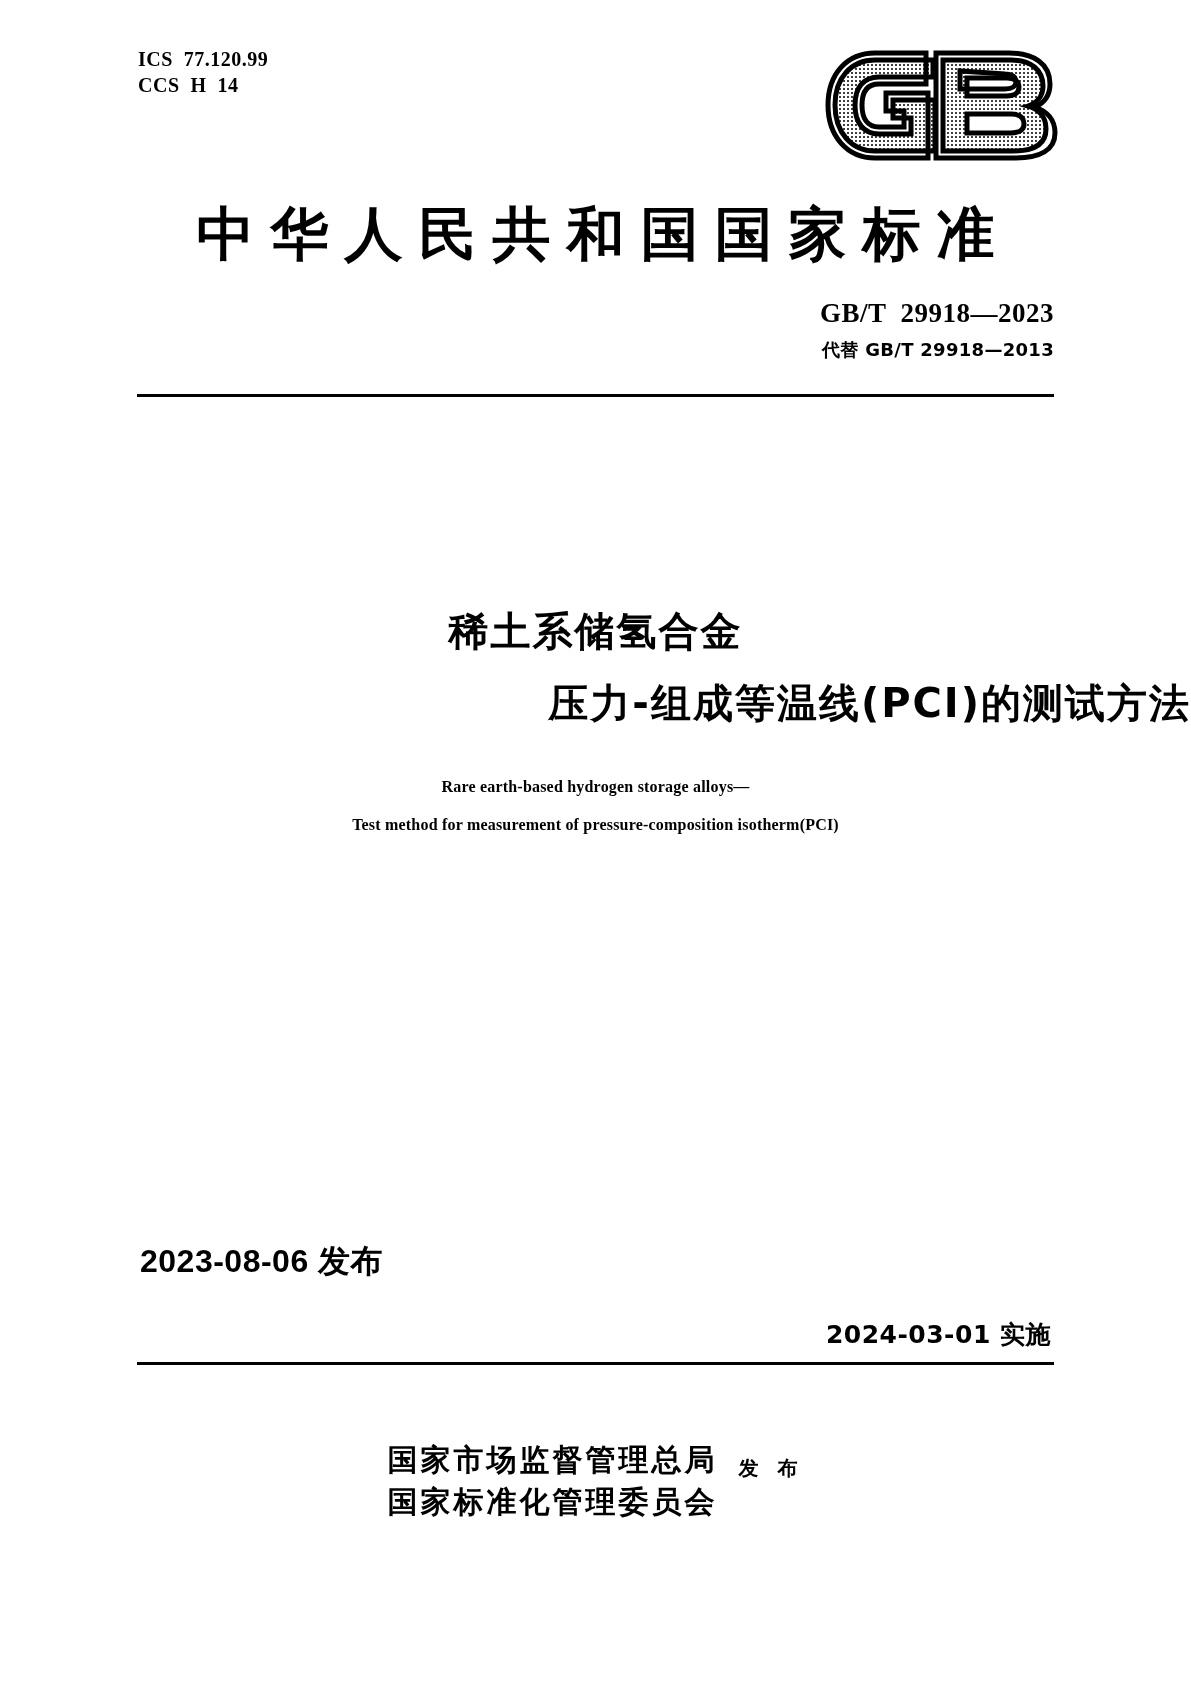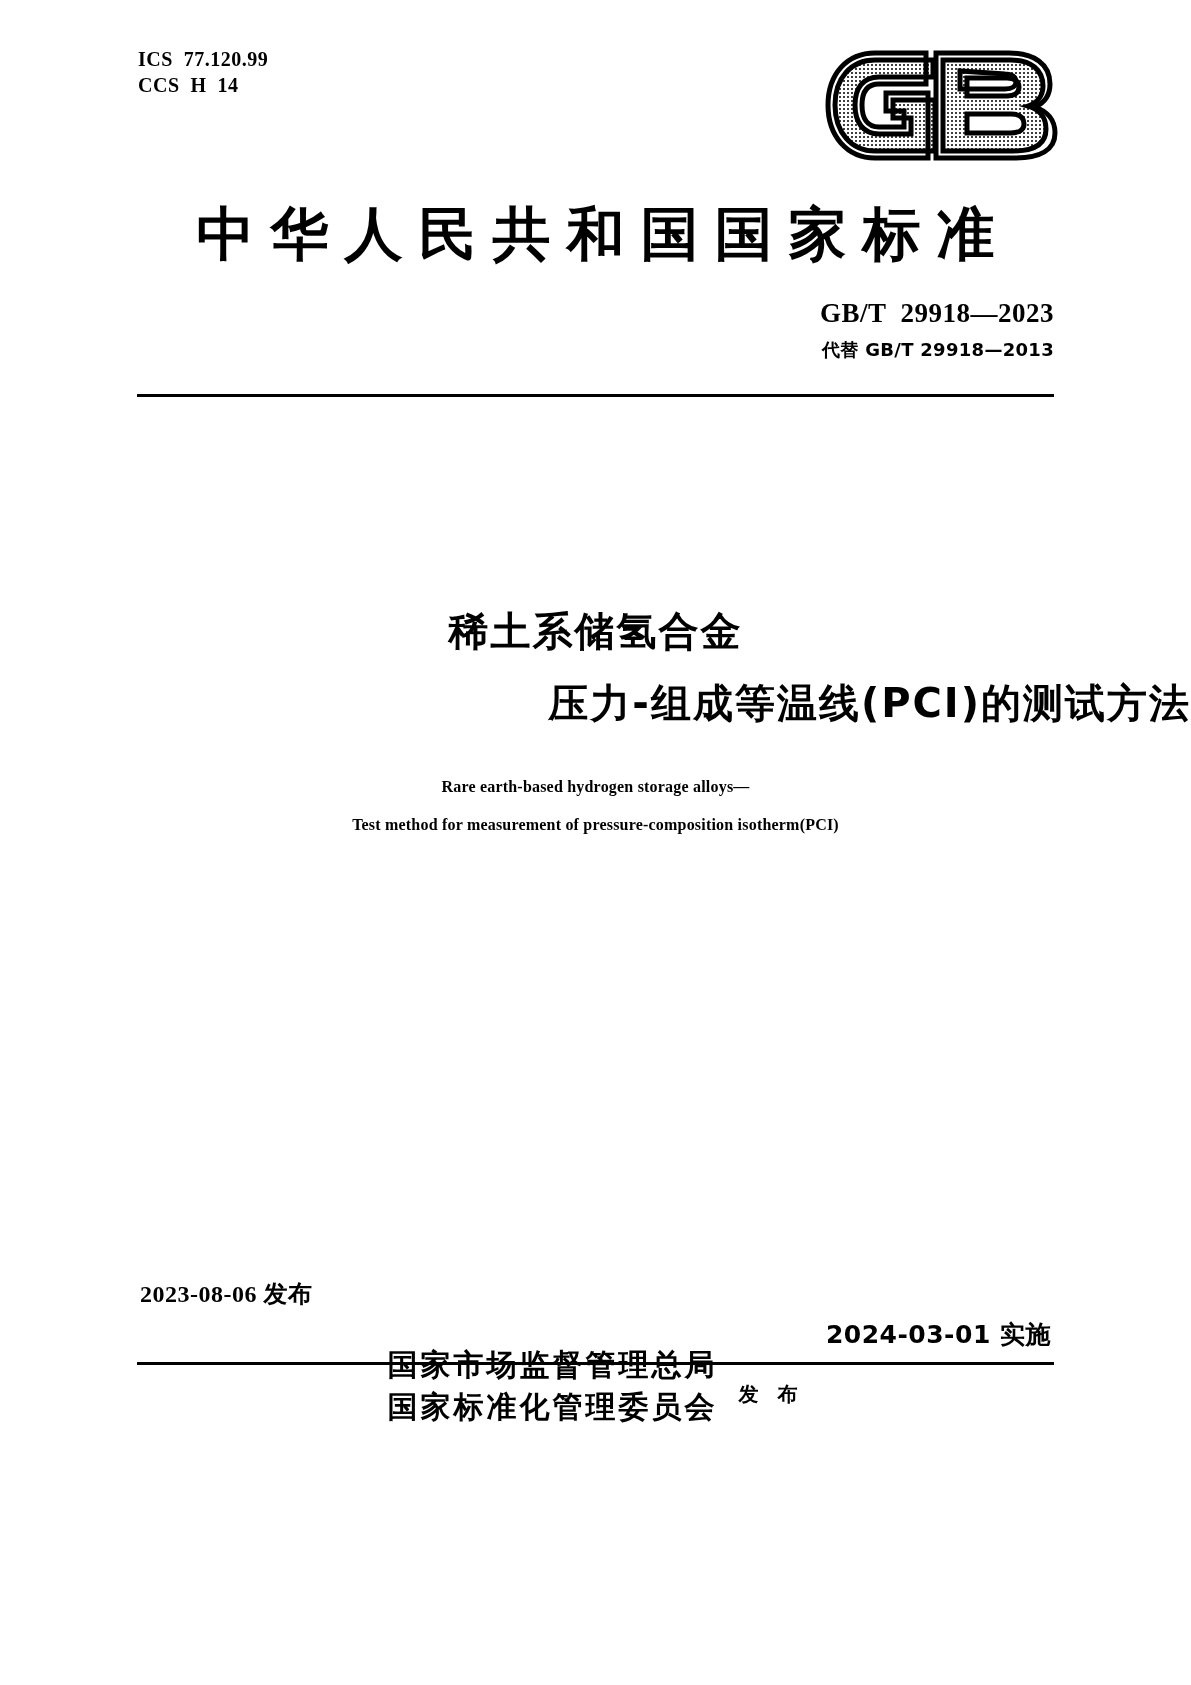--- a/index.html
+++ b/index.html
@@ -123,44 +123,44 @@
     font-weight: bold;
     font-size: 16px;
     line-height: 38px;
     letter-spacing: 0.2px;
   }
 
   
   .date-issue {
     position: absolute;
     left: 140px;
-    top: 1278px;
-    font-family: Liberation Serif, serif;
-    font-weight: bold;
-    font-size: 24px;
+    top: 1240px;
+    font-family: Liberation Sans, sans-serif;
+    font-weight: bold;
+    font-size: 32px;
     letter-spacing: 0.5px;
   }
   .date-impl {
     position: absolute;
     right: 140px;
     top: 1318px;
     font-family: "DejaVu Sans", sans-serif;
     font-weight: bold;
     font-size: 25px;
     letter-spacing: 0.5px;
   }
 
   
   .publisher {
     position: absolute;
     left: 0; right: 0;
-    top: 1344px;
+    top: 1439px;
     display: flex;
     justify-content: center;
-    align-items: center;
+    align-items: flex-start;
   }
   .pub-names {
     font-family: "DejaVu Sans", sans-serif;
     font-weight: bold;
     font-size: 30px;
     line-height: 42px;
     letter-spacing: 3px;
     text-align: center;
   }
   .pub-action {

